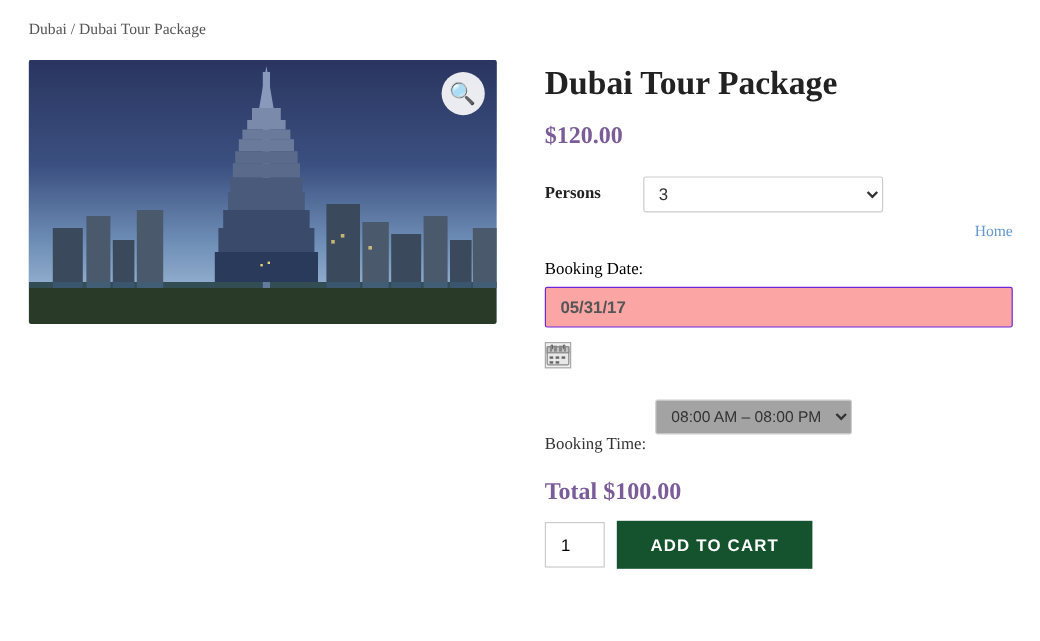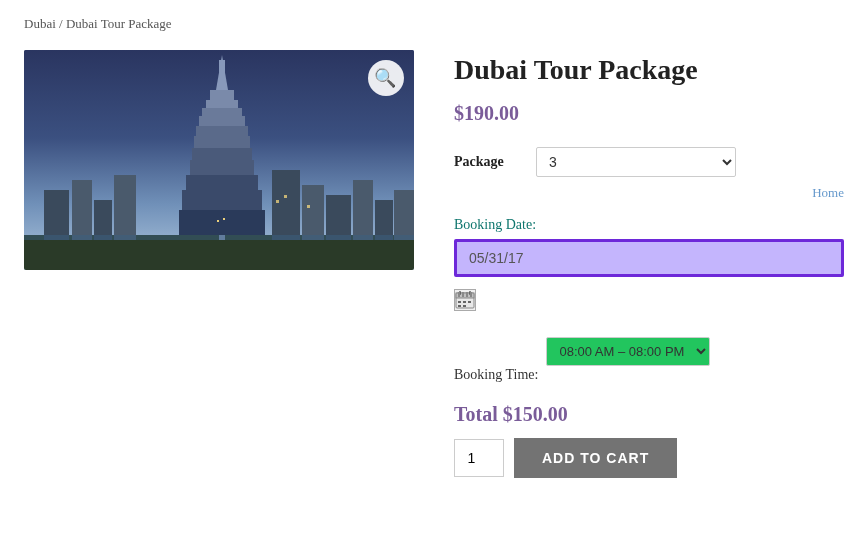--- a/index.html
+++ b/index.html
@@ -114,31 +114,32 @@
       font-size: 13px;
       text-decoration: none;
       margin-left: 82px;
       margin-bottom: 16px;
     }
     .booking-date-section {
       margin-bottom: 12px;
     }
     .booking-date-label {
       font-size: 14px;
-      color: #0f766e;
+      color: #000000;
       margin-bottom: 6px;
     }
     .booking-date-input {
       width: 390px;
       padding: 8px 12px;
-      border: 3px solid #6d28d9;
+      border: 1px solid #6d28d9;
       border-radius: 2px;
       font-size: 14px;
-      background: #c4b5fd;
+      background: #fca5a5;
       color: #555;
+      font-weight: bold;
     }
     .calendar-icon-wrap {
       margin: 8px 0;
       display: flex;
       align-items: center;
     }
     .calendar-icon {
       width: 22px;
       height: 22px;
       border: 1px solid #aaa;
@@ -172,21 +173,21 @@
     .booking-time-label {
       font-size: 14px;
       color: #333;
       margin-top: 48px;
     }
     .time-select {
       padding: 5px 8px;
       border: 1px solid #ccc;
       border-radius: 2px;
       font-size: 13px;
-      background: #22c55e;
+      background: #a3a3a3;
       color: #333;
       appearance: auto;
     }
     .total-section {
       margin-bottom: 12px;
     }
     .total-label {
       font-size: 20px;
       color: #7a5c99;
       font-weight: bold;
@@ -198,21 +199,21 @@
     }
     .quantity-input {
       width: 50px;
       padding: 10px 8px;
       border: 1px solid #ccc;
       text-align: center;
       font-size: 14px;
       background: #fff;
     }
     .add-to-cart-btn {
-      background: #737373;
+      background: #14532d;
       color: #fff;
       border: none;
       padding: 12px 28px;
       font-size: 14px;
       font-weight: bold;
       letter-spacing: 1px;
       text-transform: uppercase;
       cursor: pointer;
       font-family: Arial, sans-serif;
     }
@@ -294,24 +295,24 @@
           <rect x="283" y="155" width="3" height="3" fill="#ffe080" opacity="0.7"></rect>
         </svg>
         <div class="zoom-icon">🔍</div>
       </div>
     </div>
 
     <div class="product-details">
 
       <h1 class="product-title">Dubai Tour Package</h1>
 
-      <div class="product-price">$190.00</div>
+      <div class="product-price">$120.00</div>
 
       <div class="field-row">
-        <label class="field-label">Package</label>
+        <label class="field-label">Persons</label>
         <select class="persons-select">
           <option value="1">1</option>
           <option value="2">2</option>
           <option value="3" selected="">3</option>
           <option value="4">4</option>
           <option value="5">5</option>
           <option value="6">6</option>
           <option value="7">7</option>
           <option value="8">8</option>
           <option value="9">9</option>
@@ -344,21 +345,21 @@
       <div class="booking-time-row">
         <span class="booking-time-label">Booking Time:</span>
         <select class="time-select">
           <option value="08:00 AM – 08:00 PM" selected="">08:00 AM – 08:00 PM</option>
           <option value="09:00 AM – 09:00 PM">09:00 AM – 09:00 PM</option>
           <option value="10:00 AM – 10:00 PM">10:00 AM – 10:00 PM</option>
         </select>
       </div>
 
       <div class="total-section">
-        <span class="total-label">Total $150.00</span>
+        <span class="total-label">Total $100.00</span>
       </div>
 
       <div class="cart-row">
         <input type="number" class="quantity-input" value="1" min="1" style="">
         <button class="add-to-cart-btn">ADD TO CART</button>
       </div>
 
     </div>
   </div>
 </div>

